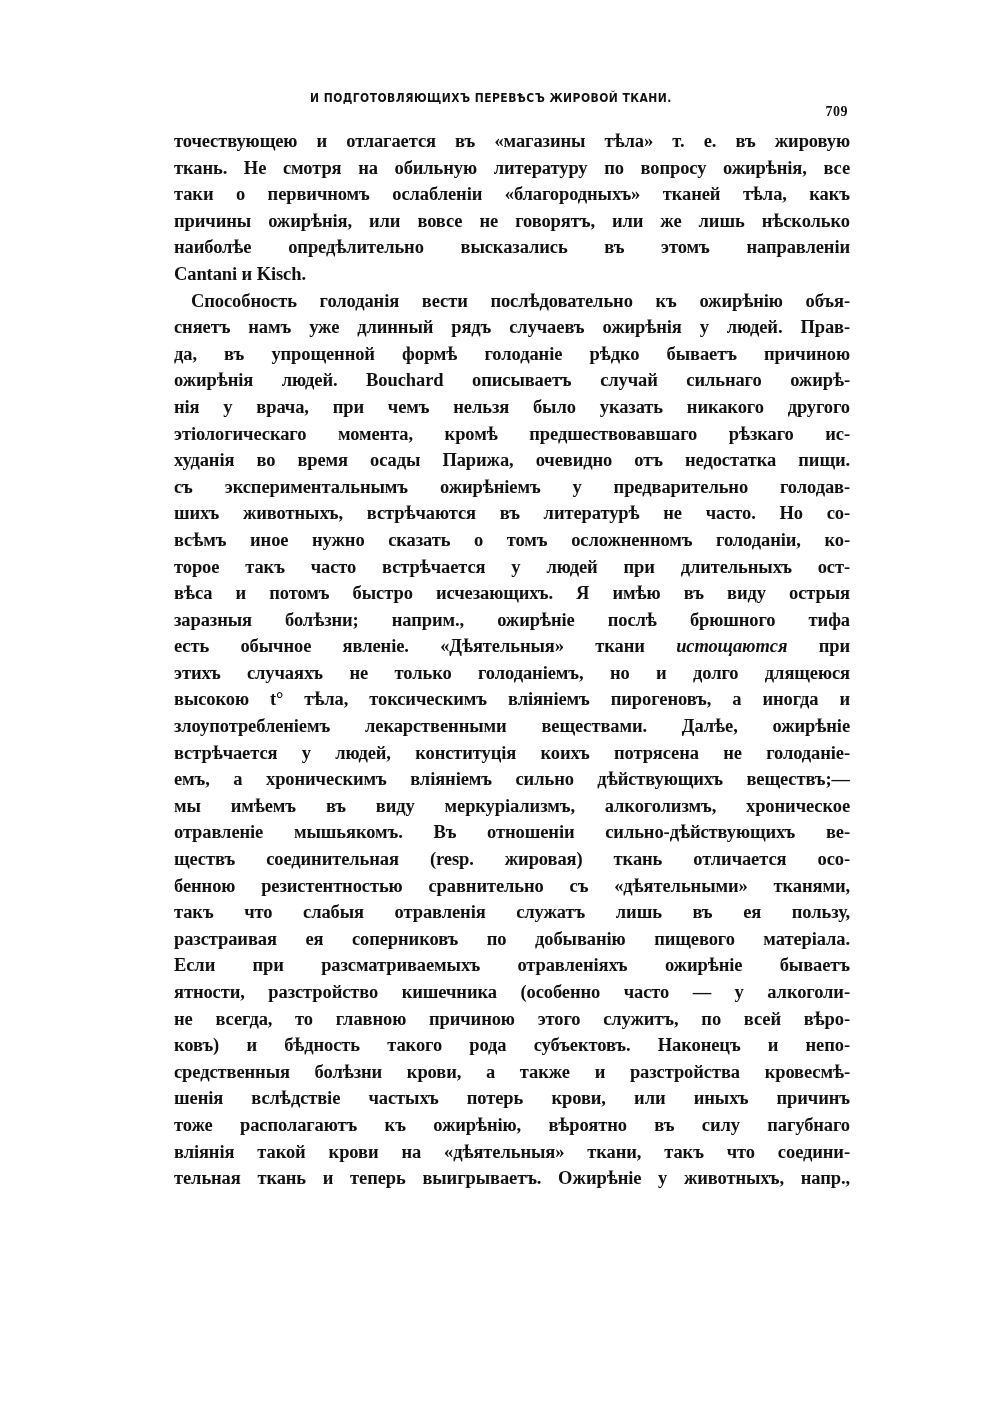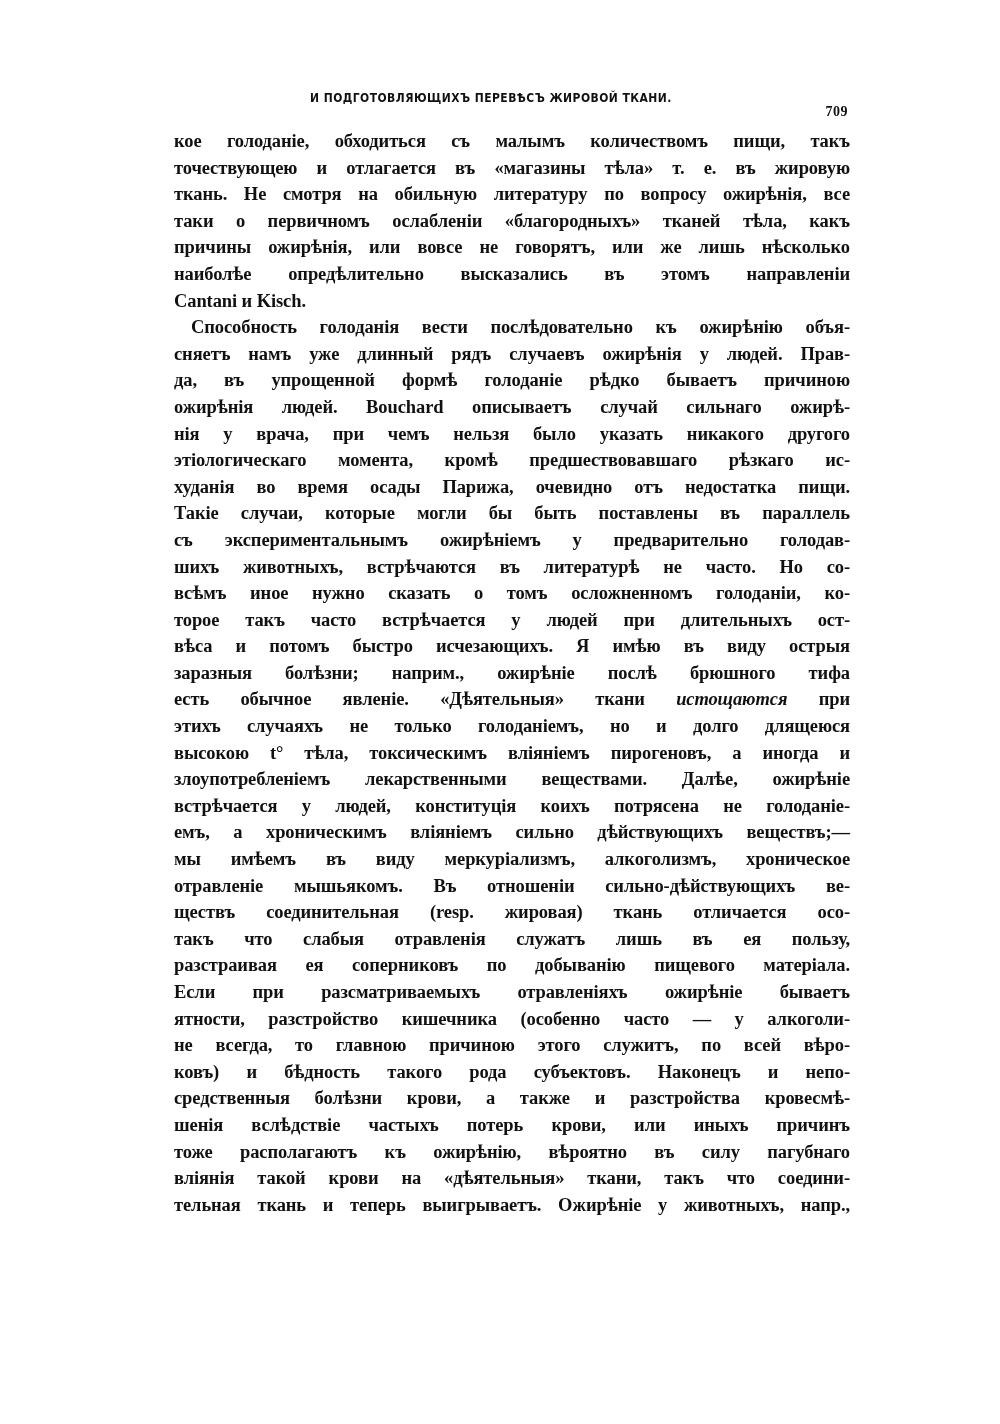--- a/index.html
+++ b/index.html
@@ -28,52 +28,51 @@
 </head>
 <body>
 
 <div class="page">
   <div class="running-head">
     <span class="title">И ПОДГОТОВЛЯЮЩИХЪ ПЕРЕВѢСЪ ЖИРОВОЙ ТКАНИ.</span>
     <span class="pno">709</span>
   </div>
   <div class="body" id="body">
       <div>
-        <div class="line">кое голоданіе, обходиться съ малымъ количествомъ пищи, такъ</div>
         <div class="line">точествующею и отлагается въ «магазины тѣла» т. е. въ жировую</div>
         <div class="line">ткань. Не смотря на обильную литературу по вопросу ожирѣнія, все</div>
         <div class="line">таки о первичномъ ослабленіи «благородныхъ» тканей тѣла, какъ</div>
         <div class="line">причины ожирѣнія, или вовсе не говорятъ, или же лишь нѣсколько</div>
         <div class="line">наиболѣе опредѣлительно высказались въ этомъ направленіи</div>
         <div class="line last">Cantani и Kisch.</div>
       </div>
       <div>
         <div class="line indent">Способность голоданія вести послѣдовательно къ ожирѣнію объя-</div>
         <div class="line">сняетъ намъ уже длинный рядъ случаевъ ожирѣнія у людей. Прав-</div>
         <div class="line">да, въ упрощенной формѣ голоданіе рѣдко бываетъ причиною</div>
         <div class="line">ожирѣнія людей. Bouchard описываетъ случай сильнаго ожирѣ-</div>
         <div class="line">нія у врача, при чемъ нельзя было указать никакого другого</div>
         <div class="line">этіологическаго момента, кромѣ предшествовавшаго рѣзкаго ис-</div>
         <div class="line">худанія во время осады Парижа, очевидно отъ недостатка пищи.</div>
-        <div class="line">Такіе случаи, которые могли бы быть поставлены въ параллель</div>
         <div class="line">съ экспериментальнымъ ожирѣніемъ у предварительно голодав-</div>
         <div class="line">шихъ животныхъ, встрѣчаются въ литературѣ не часто. Но со-</div>
         <div class="line">всѣмъ иное нужно сказать о томъ осложненномъ голоданіи, ко-</div>
         <div class="line">торое такъ часто встрѣчается у людей при длительныхъ ост-</div>
         <div class="line">вѣса и потомъ быстро исчезающихъ. Я имѣю въ виду острыя</div>
         <div class="line">заразныя болѣзни; наприм., ожирѣніе послѣ брюшного тифа</div>
         <div class="line">есть обычное явленіе. «Дѣятельныя» ткани <em>истощаются</em> при</div>
         <div class="line">этихъ случаяхъ не только голоданіемъ, но и долго длящеюся</div>
         <div class="line">высокою t° тѣла, токсическимъ вліяніемъ пирогеновъ, а иногда и</div>
         <div class="line">злоупотребленіемъ лекарственными веществами. Далѣе, ожирѣніе</div>
         <div class="line">встрѣчается у людей, конституція коихъ потрясена не голоданіе-</div>
         <div class="line">емъ, а хроническимъ вліяніемъ сильно дѣйствующихъ веществъ;—</div>
         <div class="line">мы имѣемъ въ виду меркуріализмъ, алкоголизмъ, хроническое</div>
         <div class="line">отравленіе мышьякомъ. Въ отношеніи сильно-дѣйствующихъ ве-</div>
         <div class="line">ществъ соединительная (resp. жировая) ткань отличается осо-</div>
+        <div class="line">бенною резистентностью сравнительно съ «дѣятельными» тканями,</div>
         <div class="line">такъ что слабыя отравленія служатъ лишь въ ея пользу,</div>
         <div class="line">разстраивая ея соперниковъ по добыванію пищевого матеріала.</div>
         <div class="line">Если при разсматриваемыхъ отравленіяхъ ожирѣніе бываетъ</div>
         <div class="line">ятности, разстройство кишечника (особенно часто — у алкоголи-</div>
         <div class="line">не всегда, то главною причиною этого служитъ, по всей вѣро-</div>
         <div class="line">ковъ) и бѣдность такого рода субъектовъ. Наконецъ и непо-</div>
         <div class="line">средственныя болѣзни крови, а также и разстройства кровесмѣ-</div>
         <div class="line">шенія вслѣдствіе частыхъ потерь крови, или иныхъ причинъ</div>
         <div class="line">тоже располагаютъ къ ожирѣнію, вѣроятно въ силу пагубнаго</div>
         <div class="line">вліянія такой крови на «дѣятельныя» ткани, такъ что соедини-</div>

